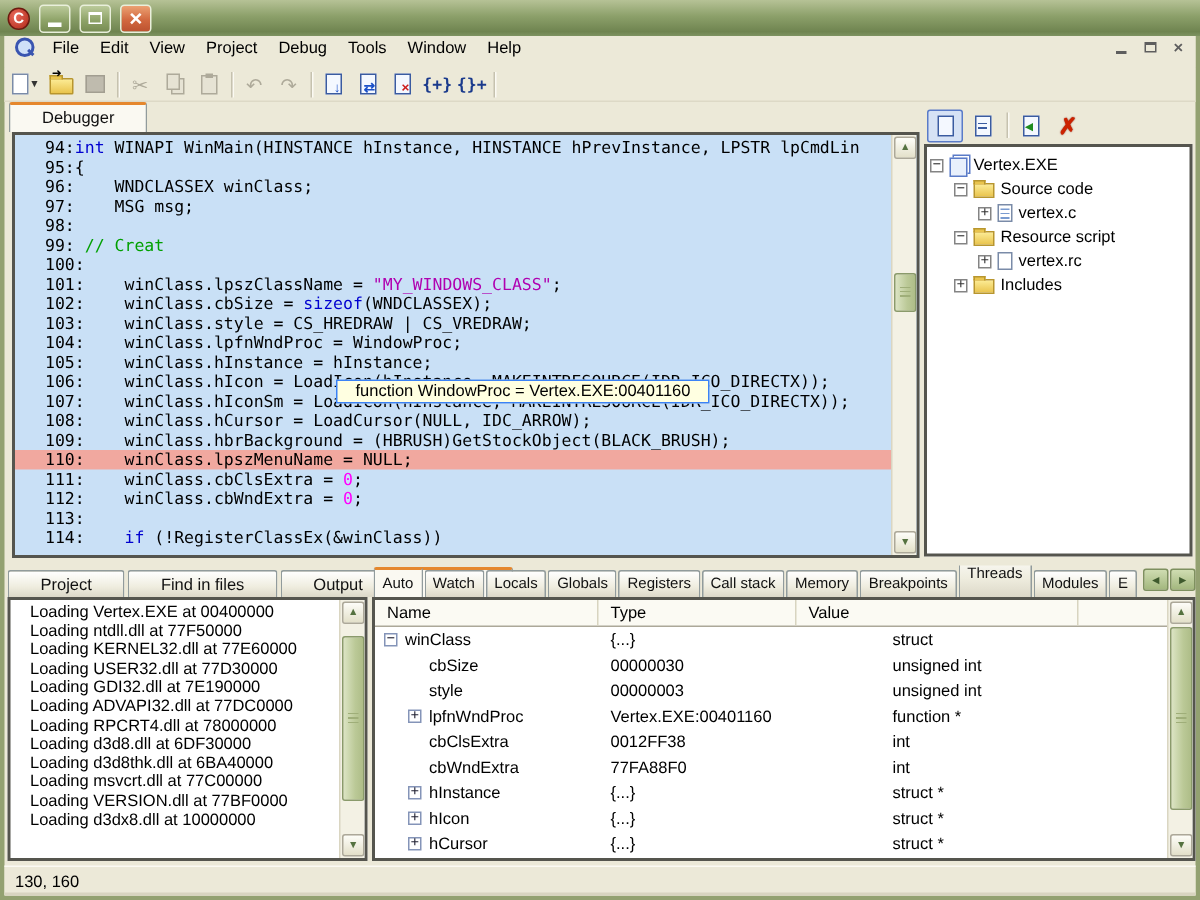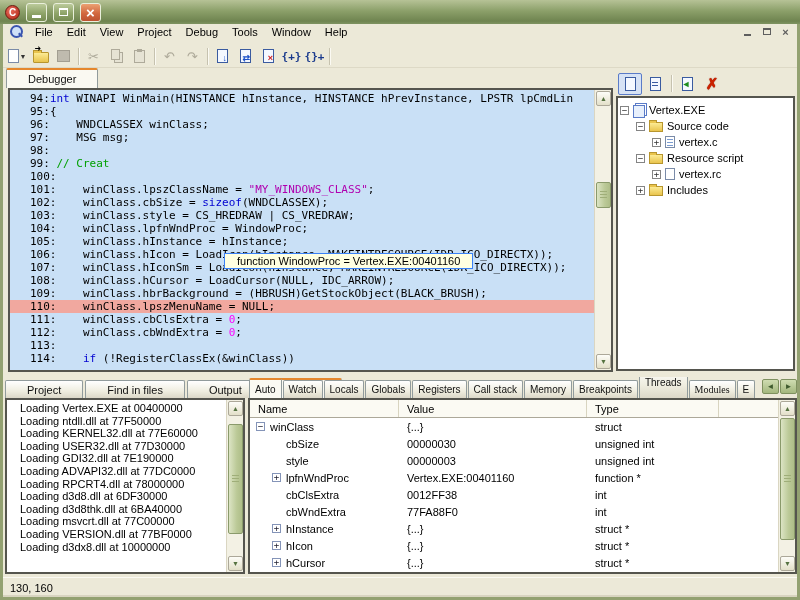--- a/index.html
+++ b/index.html
@@ -383,32 +383,32 @@
     <div class="br-tabs" id="br-tabs">
         <div class="tab active" style="font-size: 10px; padding: 0px 5px; margin-right: 1px;">Auto</div>
         <div class="tab" style="font-size: 10px; padding: 0px 5px; margin-right: 1px;">Watch</div>
         <div class="tab" style="font-size: 10px; padding: 0px 5px; margin-right: 1px;">Locals</div>
         <div class="tab" style="font-size: 10px; padding: 0px 5px; margin-right: 1px;">Globals</div>
         <div class="tab" style="font-size: 10px; padding: 0px 5px; margin-right: 1px;">Registers</div>
         <div class="tab" style="font-size: 10px; padding: 0px 5px; margin-right: 1px;">Call stack</div>
         <div class="tab" style="font-size: 10px; padding: 0px 5px; margin-right: 1px;">Memory</div>
         <div class="tab" style="font-size: 10px; padding: 0px 5px; margin-right: 1px;">Breakpoints</div>
         <div class="tab" style="font-size: 10px; padding: 16px 5px; margin-right: 1px;">Threads</div>
-        <div class="tab" style="font-size: 10px; padding: 0px 5px; margin-right: 1px; font-family: Liberation Serif, serif;">Modules</div>
+        <div class="tab" style="font-size: 10px; padding: 0px 5px; margin-right: 1px;">Modules</div>
         <div class="tab" style="font-size: 10px; padding: 0px 5px; margin-right: 1px;">E</div>
       </div>
     <div class="tab-arrows">
       <div class="arrow-btn">◄</div>
       <div class="arrow-btn">►</div>
     </div>
     <div class="br-box">
       <div class="thead" id="watch-head">
           <div class="hcell w-name">Name</div>
+          <div class="hcell w-type">Type</div>
           <div class="hcell w-value">Value</div>
-          <div class="hcell w-type">Type</div>
           <div class="hcell w-rest"></div>
         </div>
       <div id="watch-rows">
           <div class="wrow">
             <div class="ncell">
               <span class="wexp">−</span>
               <span>winClass</span>
             </div>
             <div class="vcell">{...}</div>
             <div class="tcell">struct</div>

